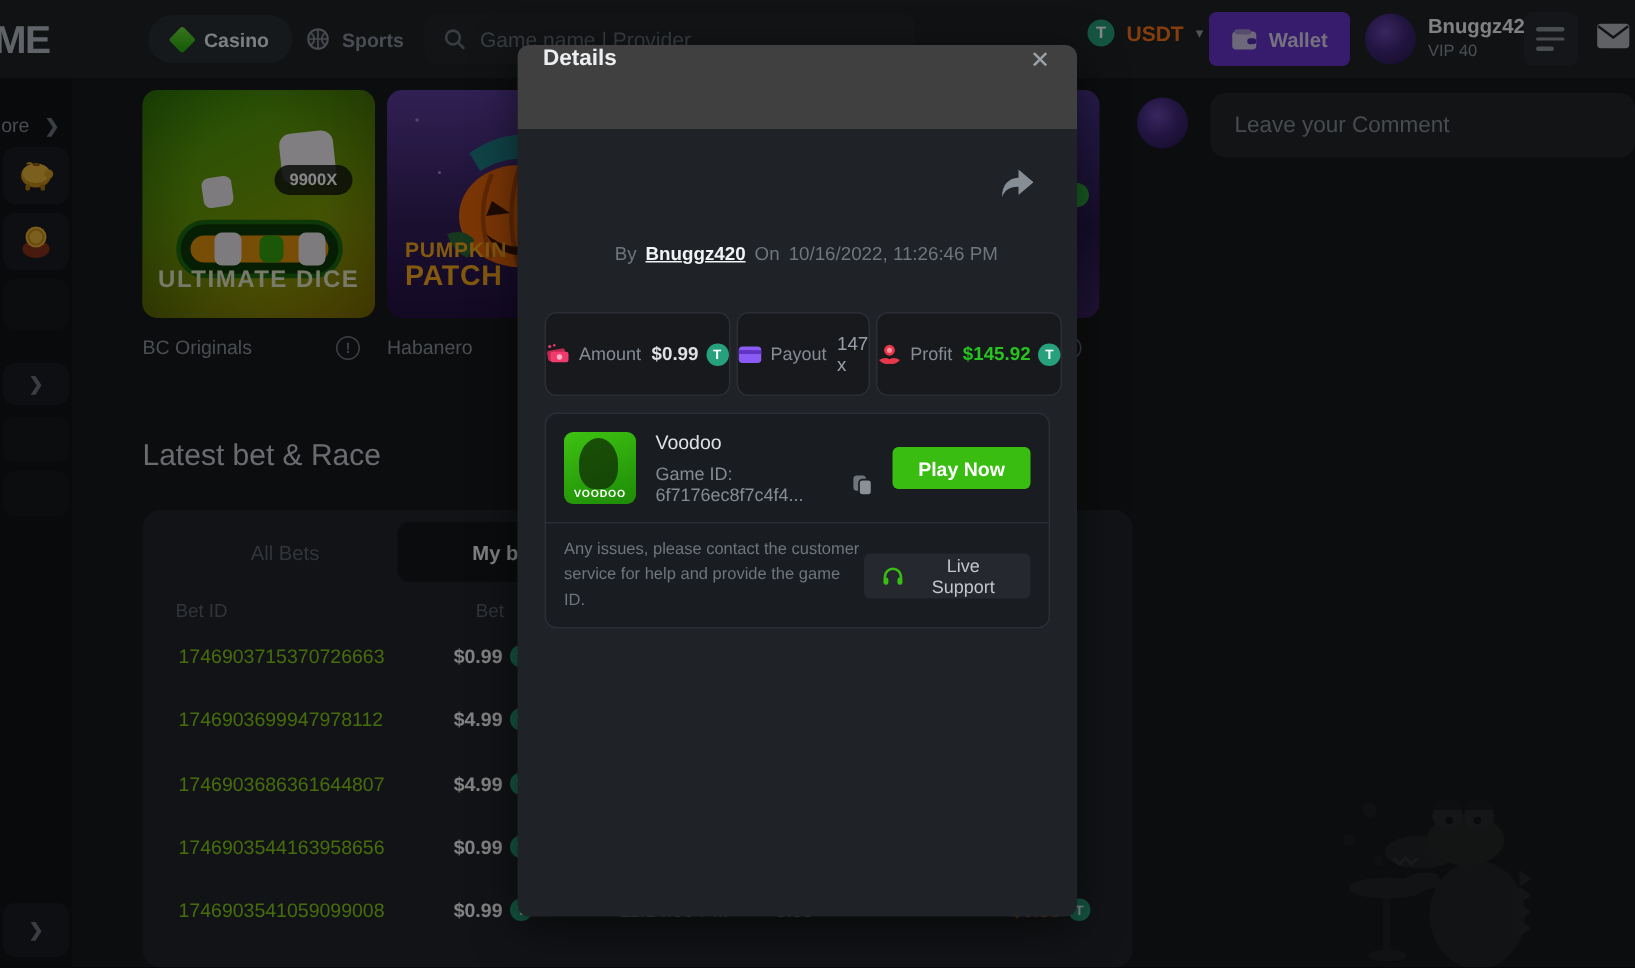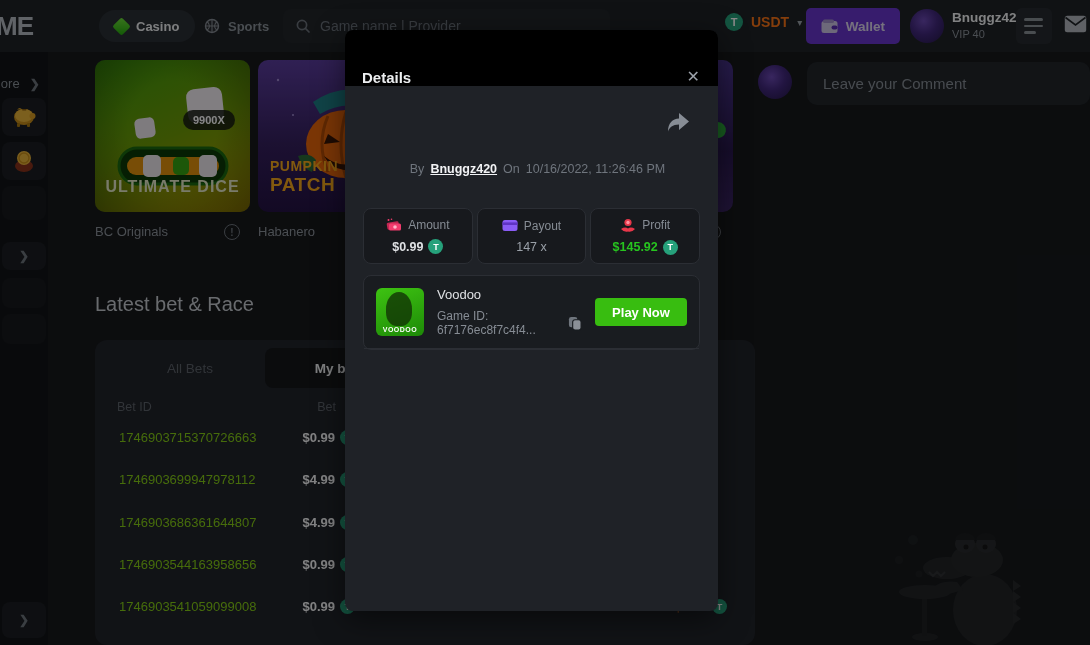--- a/index.html
+++ b/index.html
@@ -67,30 +67,30 @@
   .cell-profit { position:absolute; right:28px; display:flex; align-items:center; gap:5px; color:#e8792a; font-size:13px; font-weight:700; }
 
   
   .cm-avatar { position:absolute; left:758px; top:65px; width:34px; height:34px; }
   .cm-input { position:absolute; left:807px; top:62px; width:283px; height:43px; background:#22262b; border-radius:10px; border:none; outline:none; padding:0 16px; color:#c8ccd2; font-size:15px; font-family:"Liberation Sans",sans-serif; }
   .cm-input::placeholder { color:#878e96; }
 
   
   .overlay { position:absolute; inset:0; background:rgba(0,0,0,0.47); z-index:50; }
   .modal { position:absolute; left:345px; top:30px; width:373px; height:581px; z-index:60; border-radius:8px; overflow:hidden; background:#1f2227; box-shadow:0 8px 30px rgba(0,0,0,0.5); }
-  .m-head { height:56px; background:#000000; display:flex; align-items:flex-end; justify-content:space-between; padding:0 18px 0 17px;text-decoration:underline; }
+  .m-head { height:56px; background:#404040; display:flex; align-items:flex-start; justify-content:space-between; padding:0 18px 0 17px; }
   .m-title { color:#eceef0; font-size:15px; font-weight:700; }
   .m-close { color:#9ba1a9; font-size:16px; cursor:pointer; }
   .m-share { position:absolute; right:28px; top:82px; cursor:pointer; }
   .m-betline { position:absolute; left:0; right:0; top:110px; display:flex; align-items:center; justify-content:center; gap:7px; color:#d3d6da; font-size:13px; }
   .m-copy { cursor:pointer; display:inline-flex; }
   .m-byline { position:absolute; left:0; right:0; top:132px; display:flex; align-items:center; justify-content:center; gap:6px; font-size:12.5px; color:#6f757d;margin-left:12px; }
   .m-byline .uname { color:#f2f3f5; font-weight:700; text-decoration:underline; cursor:pointer; }
   .m-stats { position:absolute; left:18px; top:178px; width:337px; display:flex; gap:4px; }
-  .stat { flex:1; height:56px; background:#17191d; border:1px solid #2b2e34; border-radius:8px; display:flex; flex-direction:column; align-items:center; justify-content:center; gap:7px; }
+  .stat { flex:1; height:56px; background:#17191d; border:1px solid #2b2e34; border-radius:8px; display:flex; flex-direction:row; align-items:center; justify-content:center; gap:7px; }
   .stat .lab { display:flex; align-items:center; gap:6px; color:#868c94; font-size:12px; }
   .stat .val { display:flex; align-items:center; gap:5px; color:#dfe1e4; font-size:12.5px; font-weight:600; }
   .val-muted { color:#9aa0a8 !important; font-weight:400 !important; }
   .val-green { color:#27c41f !important; }
   .m-game { position:absolute; left:18px; top:245px; width:337px; background:#191c20; border:1px solid #2b2e34; border-radius:8px; }
   .mg-top { display:flex; align-items:center; padding:11px 12px; gap:13px; }
   .mg-thumb { width:48px; height:48px; border-radius:6px; background:linear-gradient(160deg,#3ec312 0%,#1d8a07 100%); position:relative; overflow:hidden; cursor:pointer; }
   .mg-thumb .fig { position:absolute; left:10px; top:4px; width:26px; height:34px; background:#123305; border-radius:50% 50% 40% 40%; opacity:0.8; }
   .mg-thumb .tlabel { position:absolute; left:0; right:0; bottom:3px; text-align:center; color:#fff; font-size:7px; font-weight:800; letter-spacing:0.5px; }
   .mg-info { flex:1; }
@@ -411,16 +411,27 @@
               <svg width="14" height="15" viewBox="0 0 15 16">
                 <rect x="1" y="1" width="9" height="11" rx="2.5" fill="#6f757d"></rect>
                 <rect x="5" y="4" width="9" height="11" rx="2.5" fill="#8b9097" stroke="#191c20" stroke-width="1.2"></rect>
               </svg>
             </span>
           </div>
         </div>
         <button class="btn-play">Play Now</button>
       </div>
       <div class="mg-div"></div>
+      <div class="mg-bottom">
+        <div class="mg-note">Any issues, please contact the customer service for help and provide the game ID.</div>
+        <button class="btn-support">
+          <svg width="15" height="14" viewBox="0 0 15 14">
+            <path d="M2 9 V7.5 A5.5 5.5 0 0 1 13 7.5 V9" fill="none" stroke="#38bd10" stroke-width="1.8"></path>
+            <rect x="1" y="8" width="3.4" height="5" rx="1.6" fill="#38bd10"></rect>
+            <rect x="10.6" y="8" width="3.4" height="5" rx="1.6" fill="#38bd10"></rect>
+          </svg>
+          <span>Live Support</span>
+        </button>
+      </div>
     </div>
   </div>
 
 </div>
 
 </body></html>

